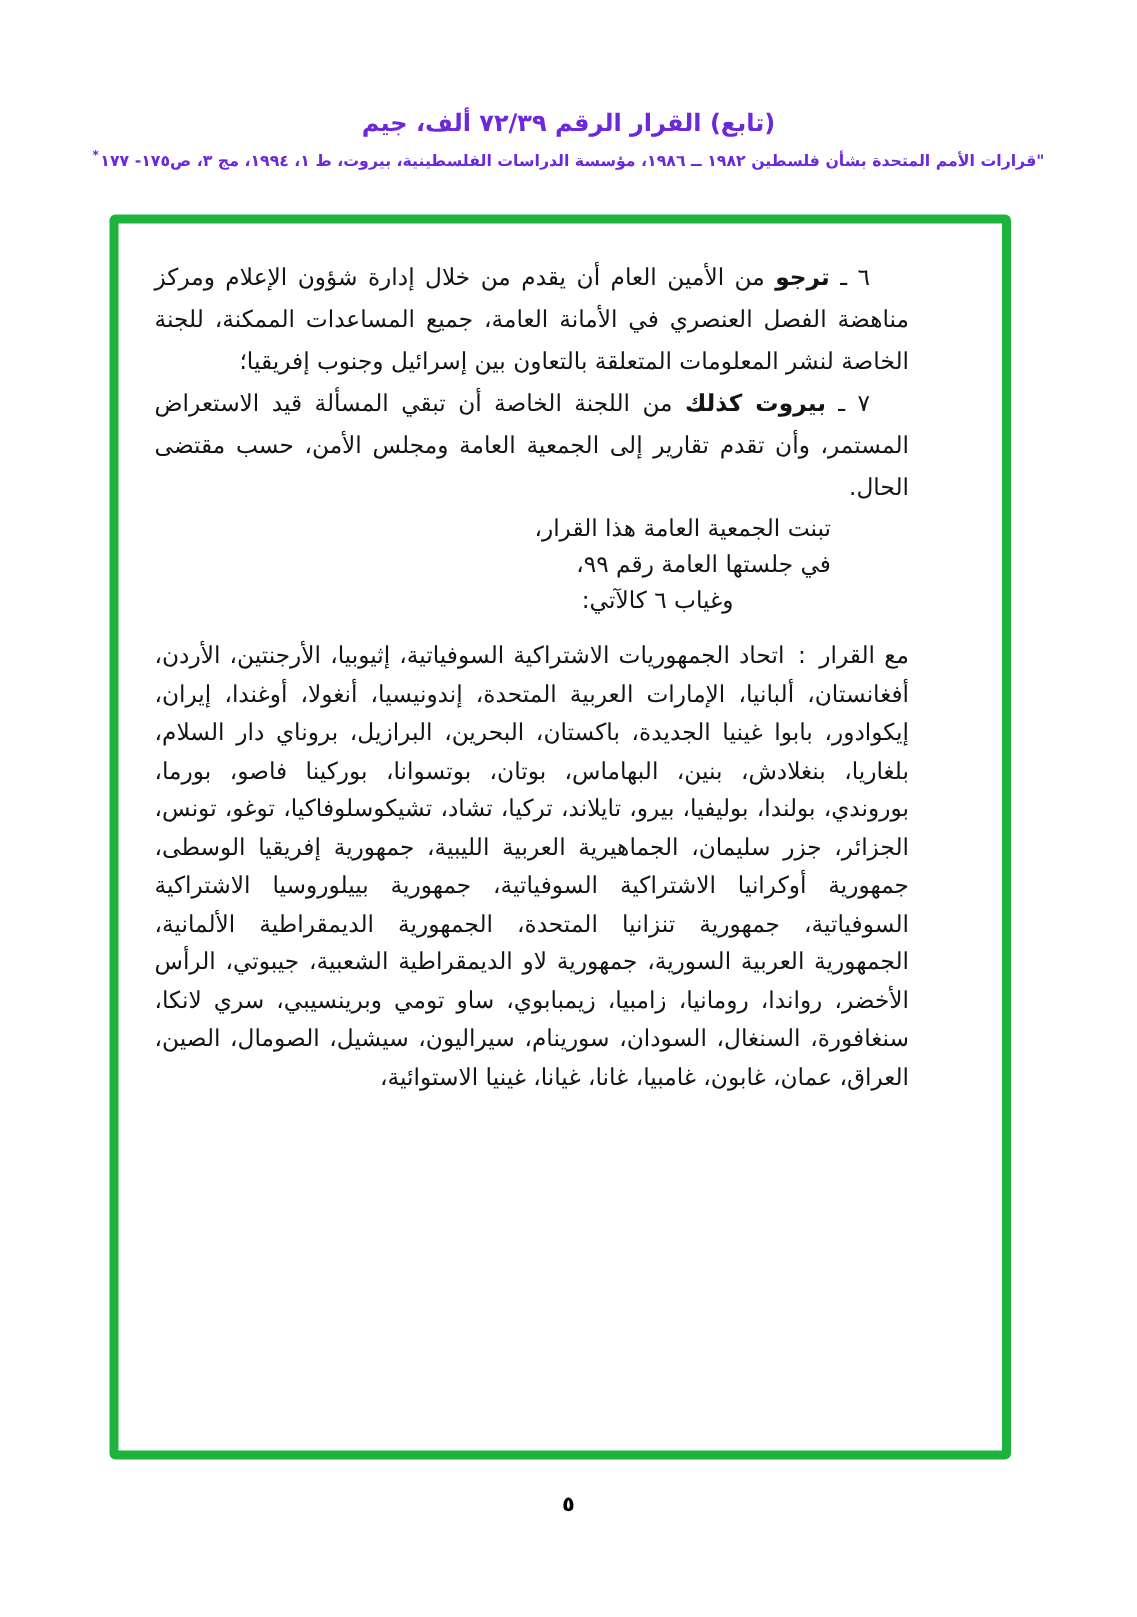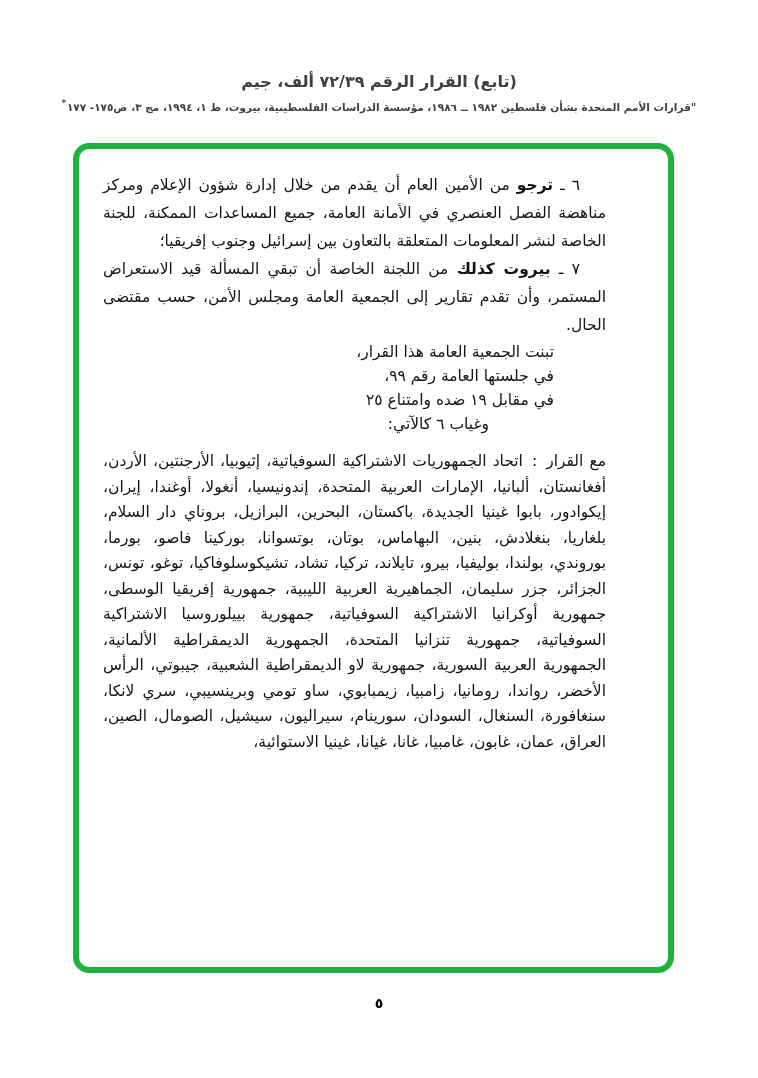--- a/index.html
+++ b/index.html
@@ -17,21 +17,21 @@
   }
 
   
   .page-header {
     position: absolute;
     top: 72px;
     left: 0;
     right: 0;
     text-align: center;
     direction: rtl;
-    color: #404040;
+    color: #6d28d9;
   }
   .doc-title {
     font-size: 16px;
     font-weight: 700;
     letter-spacing: 0.2px;
   }
   .doc-citation {
     margin-top: 8px;
     font-size: 10.5px;
     font-weight: 700;
@@ -45,21 +45,21 @@
 
   
   .green-box {
     position: absolute;
     left: 73px;
     top: 143px;
     width: 601px;
     height: 830px;
     box-sizing: border-box;
     border: 6px solid #1eb33d;
-    border-radius: 16px;
+    border-radius: 4px;
     background: #ffffff;
   }
   .box-content {
     box-sizing: border-box;
     width: 100%;
     height: 100%;
     padding: 22px 62px 0 24px;
     direction: rtl;
     text-align: justify;
     font-size: 15.5px;
@@ -126,21 +126,20 @@
 <div class="green-box">
   <div class="box-content">
 
     <p class="clause"><span>٦</span>&nbsp;<span>ـ</span>&nbsp;<span class="lead">ترجو</span>&nbsp;<span>من الأمين العام أن يقدم من خلال إدارة شؤون الإعلام ومركز مناهضة الفصل العنصري في الأمانة العامة، جميع المساعدات الممكنة، للجنة الخاصة لنشر المعلومات المتعلقة بالتعاون بين إسرائيل وجنوب إفريقيا؛</span></p>
 
     <p class="clause"><span>٧</span>&nbsp;<span>ـ</span>&nbsp;<span class="lead">بيروت كذلك</span>&nbsp;<span>من اللجنة الخاصة أن تبقي المسألة قيد الاستعراض المستمر، وأن تقدم تقارير إلى الجمعية العامة ومجلس الأمن، حسب مقتضى الحال.</span></p>
 
     <div class="adoption">
       <div class="adoption-line">تبنت الجمعية العامة هذا القرار،</div>
       <div class="adoption-line">في جلستها العامة رقم ٩٩،</div>
-      <div class="adoption-line">في مقابل ١٩ ضده وامتناع ٢٥</div>
       <div class="adoption-line indented">وغياب ٦ كالآتي:</div>
     </div>
 
     <p class="countries-para"><span class="vote-label">مع القرار</span><span class="vote-colon">:</span><span>اتحاد الجمهوريات الاشتراكية السوفياتية، إثيوبيا، الأرجنتين، الأردن، أفغانستان، ألبانيا، الإمارات العربية المتحدة، إندونيسيا، أنغولا، أوغندا، إيران، إيكوادور، بابوا غينيا الجديدة، باكستان، البحرين، البرازيل، بروناي دار السلام، بلغاريا، بنغلادش، بنين، البهاماس، بوتان، بوتسوانا، بوركينا فاصو، بورما، بوروندي، بولندا، بوليفيا، بيرو، تايلاند، تركيا، تشاد، تشيكوسلوفاكيا، توغو، تونس، الجزائر، جزر سليمان، الجماهيرية العربية الليبية، جمهورية إفريقيا الوسطى، جمهورية أوكرانيا الاشتراكية السوفياتية، جمهورية بييلوروسيا الاشتراكية السوفياتية، جمهورية تنزانيا المتحدة، الجمهورية الديمقراطية الألمانية، الجمهورية العربية السورية، جمهورية لاو الديمقراطية الشعبية، جيبوتي، الرأس الأخضر، رواندا، رومانيا، زامبيا، زيمبابوي، ساو تومي وبرينسيبي، سري لانكا، سنغافورة، السنغال، السودان، سورينام، سيراليون، سيشيل، الصومال، الصين، العراق، عمان، غابون، غامبيا، غانا، غيانا، غينيا الاستوائية،</span></p>
 
   </div>
 </div>
 
 <div class="page-number">٥</div>
 

